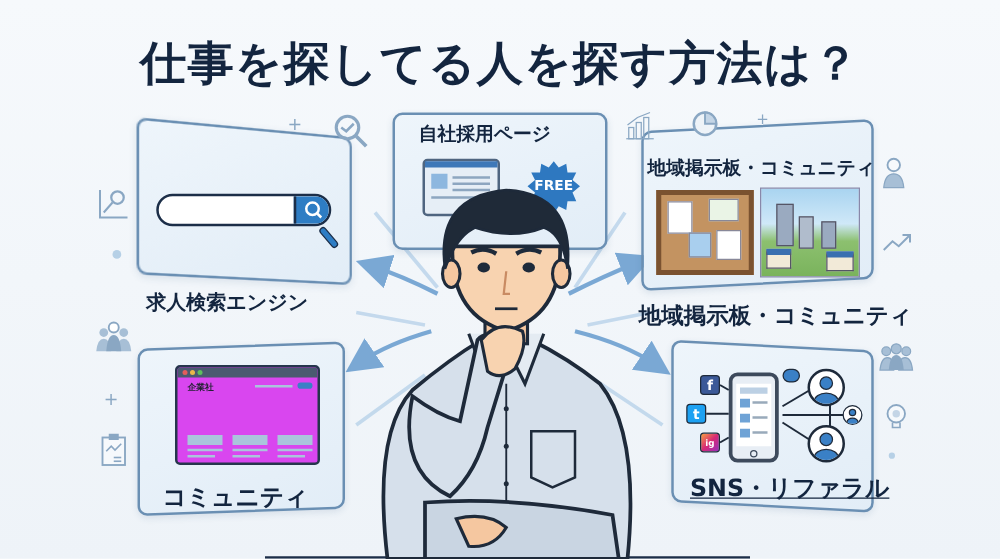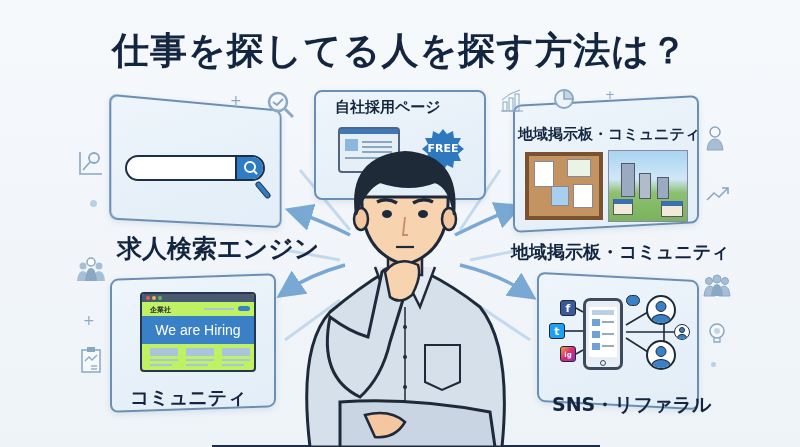--- a/index.html
+++ b/index.html
@@ -21,21 +21,21 @@
     border: 2px solid #6a8fb3;
     border-radius: 8px;
     box-shadow: 0 2px 6px rgba(40,80,120,0.12);
   }
   .card-label {
     position: absolute; font-weight: bold; color: #13253f; white-space: nowrap;
     font-family: "DejaVu Sans", sans-serif;
   }
   
   #c1 { left: 110px; top: 102px; width: 176px; height: 122px; transform: perspective(600px) rotateY(12deg) skewY(4deg); }
-  #c1l { left: 117px; top: 232px; font-size: 25px; }
+  #c1l { left: 117px; top: 232px; font-size: 16px; }
   
   .searchbar { position: absolute; left: 125px; top: 155px; width: 140px; height: 26px; border: 2px solid #1c2e48; border-radius: 14px; background: #fff; overflow: hidden; }
   .searchbtn { position: absolute; right: 0; top: 0; width: 28px; height: 22px; background: #2e7dc4; border-left: 2px solid #1c2e48; }
   .sb-handle { position: absolute; left: 260px; top: 180px; width: 6px; height: 20px; background: #2e7dc4; border: 1.5px solid #1c2e48; border-radius: 3px; transform: rotate(-40deg); }
   
   #c2 { left: 314px; top: 90px; width: 172px; height: 110px; }
   #c2l { left: 335px; top: 98px; font-size: 15px; }
   .monitor { position: absolute; left: 338px; top: 127px; width: 62px; height: 46px; background: #e6eef6; border: 2.5px solid #4f6580; border-radius: 4px; }
   .monitor .bar { height: 5px; background: #3e78b8; }
   .monitor .img { position: absolute; left: 5px; top: 10px; width: 13px; height: 12px; background: #8db7df; }
@@ -45,30 +45,30 @@
   
   #c3 { left: 513px; top: 100px; width: 186px; height: 128px; transform: skewY(-3deg); }
   #c3l1 { left: 518px; top: 125px; font-size: 15px; }
   #c3l2 { left: 511px; top: 240px; font-size: 18px; }
   .corkboard { position: absolute; left: 525px; top: 152px; width: 78px; height: 68px; background: #c39361; border: 4px solid #7a5230; }
   .note { position: absolute; background: #fff; border: 1px solid #889; }
   .town { position: absolute; left: 608px; top: 150px; width: 80px; height: 72px; background: linear-gradient(180deg, #a9d4f0 0%, #cfe8f8 40%, #8cc06f 60%, #7ab35c 100%); border: 1px solid #88a; overflow: hidden; }
   
   #c4 { left: 110px; top: 276px; width: 166px; height: 134px; transform: skewY(-2deg); }
   #c4l { left: 130px; top: 385px; font-size: 19px; }
-  .browser { position: absolute; left: 140px; top: 292px; width: 116px; height: 80px; background: #bef264; border: 2.5px solid #26364d; border-radius: 4px; overflow: hidden; }
+  .browser { position: absolute; left: 140px; top: 292px; width: 116px; height: 80px; background: #d946ef; border: 2.5px solid #26364d; border-radius: 4px; overflow: hidden; }
   .browser .top { height: 8px; background: #4a5a70; position: relative; }
   .dot { position: absolute; top: 2px; width: 4px; height: 4px; border-radius: 50%; }
   .browser .co { position: absolute; left: 8px; top: 11px; font-size: 7px; font-weight: bold; color: #223; }
   .browser .hero { position: absolute; left: 0; top: 22px; width: 100%; height: 28px; background: #3a80c6; color: #fff; font-size: 14px; text-align: center; line-height: 28px; font-family: "Liberation Sans", sans-serif; }
   .browser .blk { position: absolute; top: 54px; width: 28px; height: 8px; background: #aac4dc; }
   .browser .bl { position: absolute; height: 2px; background: #aac4dc; }
   
   #c5 { left: 537px; top: 276px; width: 162px; height: 130px; transform: skewY(3deg); }
-  #c5l { left: 552px; top: 392px; font-size: 19px; }
+  #c5l { left: 552px; top: 378px; font-size: 19px; text-decoration: underline; }
   .phone { position: absolute; left: 583px; top: 298px; width: 40px; height: 72px; background: #e8eef5; border: 3px solid #3d4a5c; border-radius: 7px; }
   .phone .scr { position: absolute; left: 3px; top: 6px; width: 28px; height: 50px; background: #fff; }
   .sq { position: absolute; width: 8px; height: 7px; background: #6fa3d6; }
   .soc { position: absolute; width: 16px; height: 16px; border-radius: 3px; color: #fff; font-size: 11px; font-weight: bold; text-align: center; line-height: 16px; border: 1px solid #1e2a3a; }
   .person-c { position: absolute; border: 2.5px solid #1e2a3a; border-radius: 50%; background: #fff; overflow: hidden; }
   .person-c .hd { position: absolute; left: 50%; transform: translateX(-50%); border-radius: 50%; background: #3a80c6; border: 1.5px solid #1e2a3a; }
   .person-c .bd { position: absolute; left: 50%; transform: translateX(-50%); border-radius: 50% 50% 0 0; background: #3a80c6; border: 1.5px solid #1e2a3a; }
   .deco { position: absolute; color: #8aa7c3; }
   svg { position: absolute; overflow: visible; }
 </style>
@@ -150,21 +150,20 @@
 <div id="c4" class="card"></div>
 <div class="browser">
   <div class="top">
     <span class="dot" style="left:4px;background:#e35d5d"></span>
     <span class="dot" style="left:10px;background:#e8b84a"></span>
     <span class="dot" style="left:16px;background:#5cbf5c"></span>
   </div>
   <div class="co">企業社</div>
   <div style="position:absolute;left:62px;top:14px;width:30px;height:2px;background:#aac4dc;"></div>
   <div style="position:absolute;left:96px;top:12px;width:12px;height:5px;background:#3a80c6;border-radius:3px;"></div>
-  <div class="hero">We are Hiring</div>
   <div class="blk" style="left:8px"></div>
   <div class="blk" style="left:44px"></div>
   <div class="blk" style="left:80px"></div>
   <div class="bl" style="left:8px;top:65px;width:28px"></div>
   <div class="bl" style="left:44px;top:65px;width:28px"></div>
   <div class="bl" style="left:80px;top:65px;width:28px"></div>
   <div class="bl" style="left:8px;top:70px;width:22px"></div>
   <div class="bl" style="left:44px;top:70px;width:22px"></div>
   <div class="bl" style="left:80px;top:70px;width:22px"></div>
 </div>

